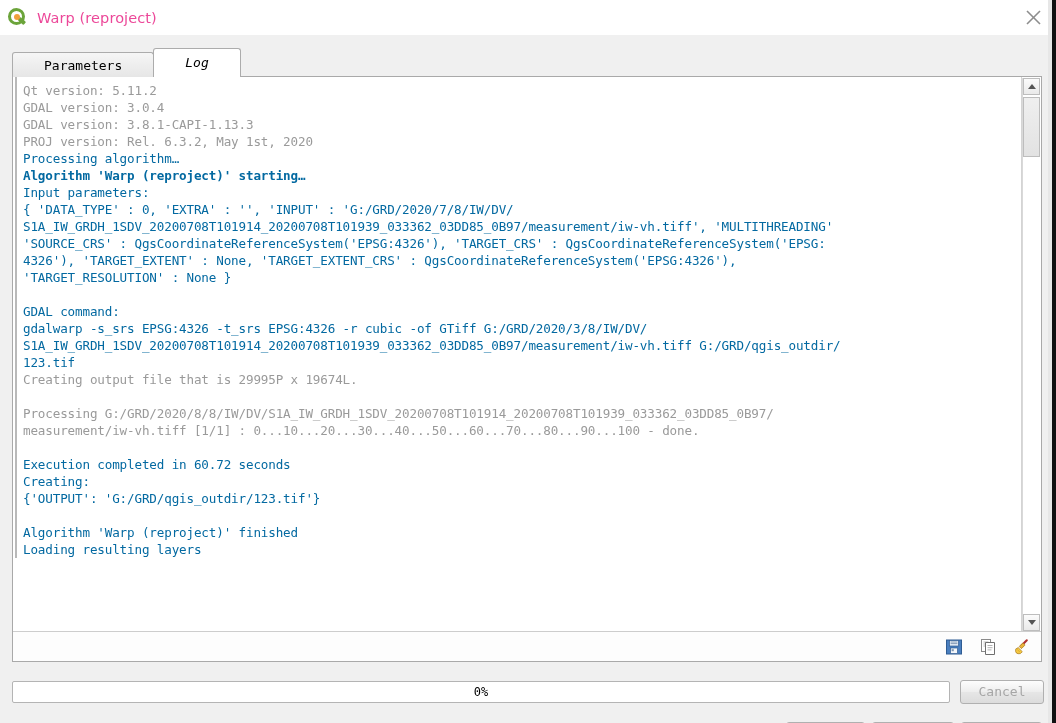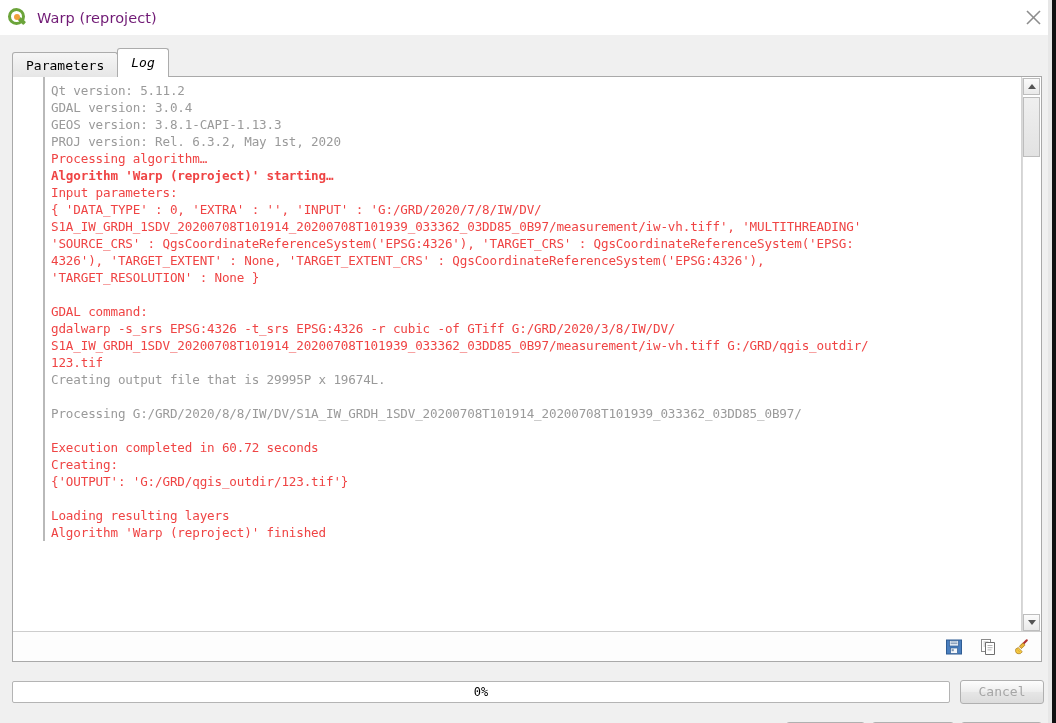--- a/index.html
+++ b/index.html
@@ -52,21 +52,21 @@
   }
   .app-icon .qdot {
     position: absolute;
     left: 7px; top: 7px;
     width: 6px; height: 6px;
     border-radius: 50%;
     background: #f0a03c;
   }
   .title-text {
     font-size: 14.5px;
-    color: #701a75;
+    color: #ec4899;
     font-family: "DejaVu Sans", sans-serif;
     letter-spacing: 0.1px;
   }
   .close-btn {
     position: absolute;
     right: 0; top: 0;
     width: 46px; height: 35px;
     display: flex;
     align-items: center;
     justify-content: center;
@@ -89,21 +89,21 @@
     left: 12px; top: 13px;
     height: 29px;
     display: flex;
     align-items: flex-end;
     z-index: 5;
   }
   .tab {
     font-family: "DejaVu Sans Mono", monospace;
     font-size: 13px;
     color: #000;
-    padding: 0 13px;
+    padding: 0 31px;
     height: 25px;
     line-height: 25px;
     background: linear-gradient(to bottom, #f6f6f6 0%, #e6e6e6 100%);
     border: 1px solid #acacac;
     border-bottom: none;
     border-radius: 3px 3px 0 0;
     box-sizing: border-box;
     cursor: default;
     position: relative;
     margin-top: 29px;
@@ -128,33 +128,32 @@
     box-sizing: border-box;
   }
   .log-scrollarea {
     position: absolute;
     left: 0; top: 0;
     right: 19px;
     height: 555px;
     overflow: hidden;
     background: #fff;
     border-right: 1px solid #d4d4d4;
-    padding-left: 28px;
   }
   .log-inner {
     padding: 5px 4px 0 6px;
     border-left: 2px solid #b9b9b9;
     margin-left: 2px;
   }
   .log-line {
     font-family: "DejaVu Sans Mono", monospace;
     font-size: 12.6px;
     line-height: 17px;
     white-space: pre;
-    color: #ef4444;
+    color: #0369a1;
     letter-spacing: -0.15px;
   }
   .log-line.gray   { color: #9a9a9a; }
   .log-line.bold   { font-weight: bold; }
   .log-line.blank  { color: transparent; }
 
   
   .vscroll {
     position: absolute;
     right: 1px; top: 1px;
@@ -318,45 +317,46 @@
     <div class="tab">Parameters</div>
     <div class="tab active">Log</div>
   </div>
 
   <div class="log-panel">
 
     <div class="log-scrollarea">
       <div class="log-inner" id="log-inner">
           <div class="log-line gray">Qt version: 5.11.2</div>
           <div class="log-line gray">GDAL version: 3.0.4</div>
-          <div class="log-line gray">GEOS version: 3.8.1-CAPI-1.13.3</div>
+          <div class="log-line gray">GDAL version: 3.8.1-CAPI-1.13.3</div>
           <div class="log-line gray">PROJ version: Rel. 6.3.2, May 1st, 2020</div>
           <div class="log-line ">Processing algorithm…</div>
           <div class="log-line bold">Algorithm 'Warp (reproject)' starting…</div>
           <div class="log-line ">Input parameters:</div>
           <div class="log-line ">{ 'DATA_TYPE' : 0, 'EXTRA' : '', 'INPUT' : 'G:/GRD/2020/7/8/IW/DV/</div>
           <div class="log-line ">S1A_IW_GRDH_1SDV_20200708T101914_20200708T101939_033362_03DD85_0B97/measurement/iw-vh.tiff', 'MULTITHREADING'</div>
           <div class="log-line ">'SOURCE_CRS' : QgsCoordinateReferenceSystem('EPSG:4326'), 'TARGET_CRS' : QgsCoordinateReferenceSystem('EPSG:</div>
           <div class="log-line ">4326'), 'TARGET_EXTENT' : None, 'TARGET_EXTENT_CRS' : QgsCoordinateReferenceSystem('EPSG:4326'),</div>
           <div class="log-line ">'TARGET_RESOLUTION' : None }</div>
           <div class="log-line blank">&nbsp;</div>
           <div class="log-line ">GDAL command:</div>
           <div class="log-line ">gdalwarp -s_srs EPSG:4326 -t_srs EPSG:4326 -r cubic -of GTiff G:/GRD/2020/3/8/IW/DV/</div>
           <div class="log-line ">S1A_IW_GRDH_1SDV_20200708T101914_20200708T101939_033362_03DD85_0B97/measurement/iw-vh.tiff G:/GRD/qgis_outdir/</div>
           <div class="log-line ">123.tif</div>
           <div class="log-line gray">Creating output file that is 29995P x 19674L.</div>
           <div class="log-line blank">&nbsp;</div>
           <div class="log-line gray">Processing G:/GRD/2020/8/8/IW/DV/S1A_IW_GRDH_1SDV_20200708T101914_20200708T101939_033362_03DD85_0B97/</div>
+          <div class="log-line gray">measurement/iw-vh.tiff [1/1] : 0...10...20...30...40...50...60...70...80...90...100 - done.</div>
           <div class="log-line blank">&nbsp;</div>
           <div class="log-line ">Execution completed in 60.72 seconds</div>
           <div class="log-line ">Creating:</div>
           <div class="log-line ">{'OUTPUT': 'G:/GRD/qgis_outdir/123.tif'}</div>
           <div class="log-line blank">&nbsp;</div>
+          <div class="log-line ">Algorithm 'Warp (reproject)' finished</div>
           <div class="log-line ">Loading resulting layers</div>
-          <div class="log-line ">Algorithm 'Warp (reproject)' finished</div>
         </div>
     </div>
 
     <div class="vscroll">
       <div class="vs-btn">
         <span class="vs-arrow up"></span>
       </div>
       <div class="vs-track">
         <div class="vs-thumb"></div>
       </div>

